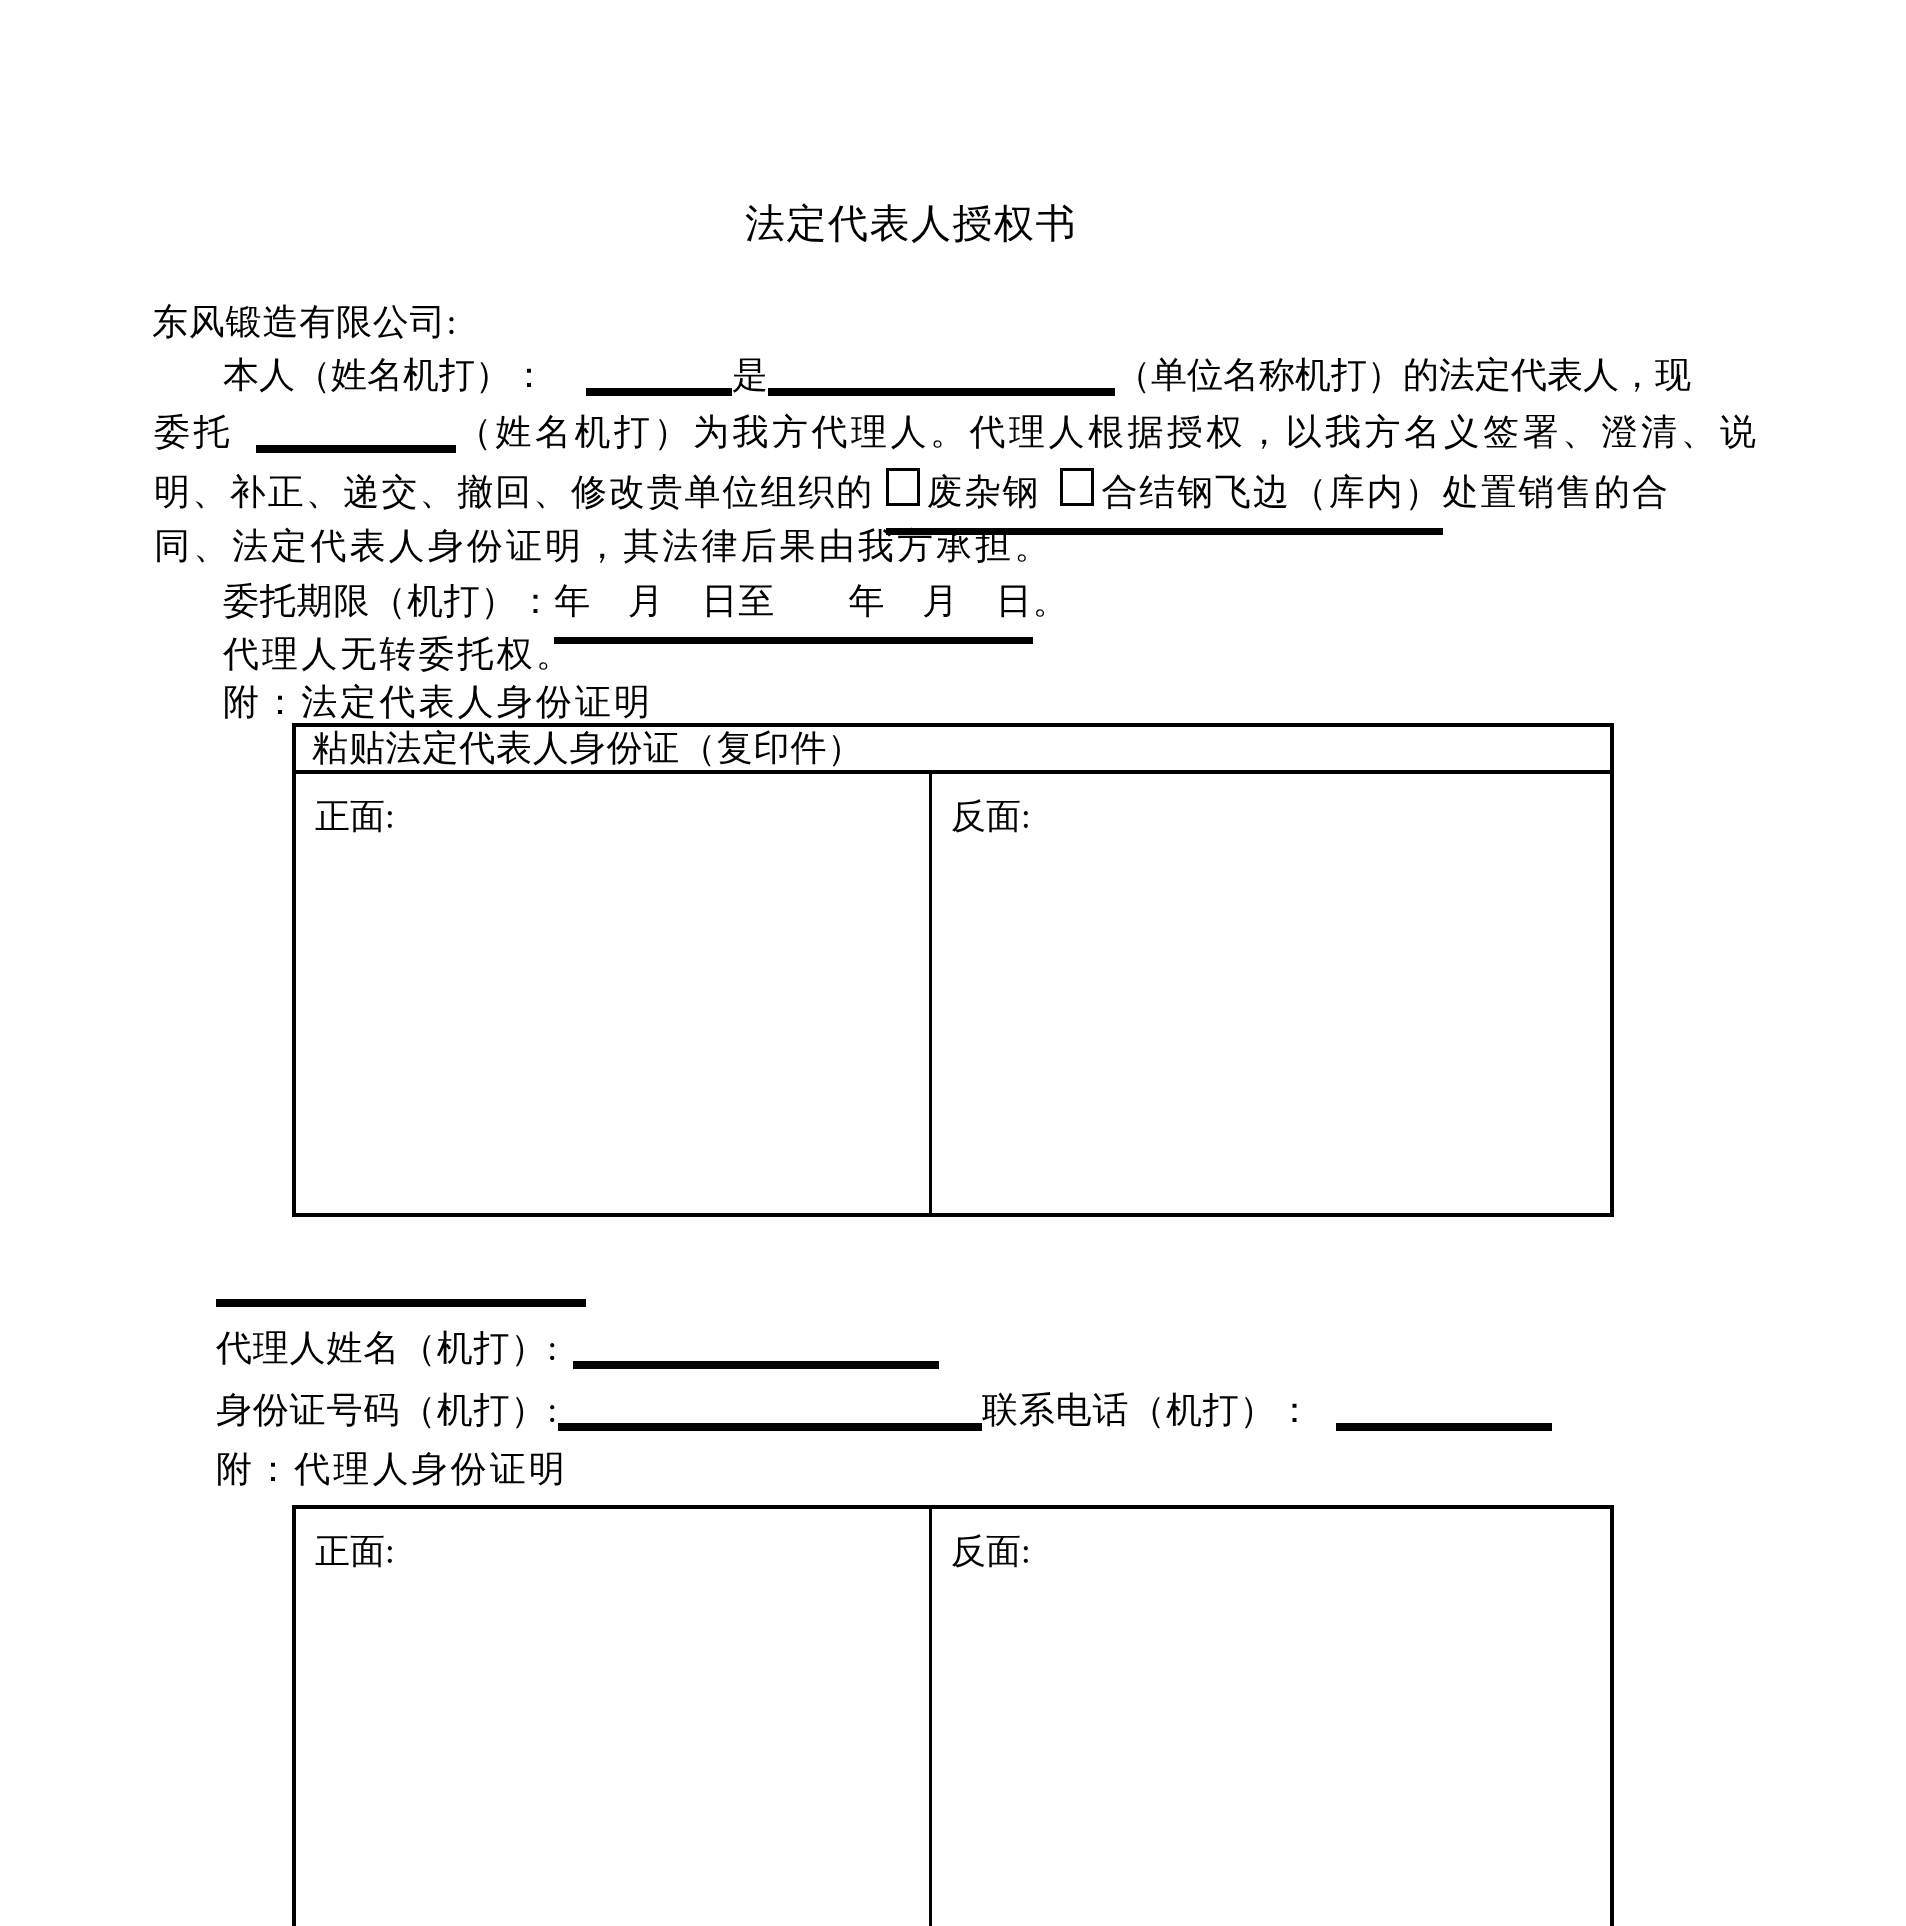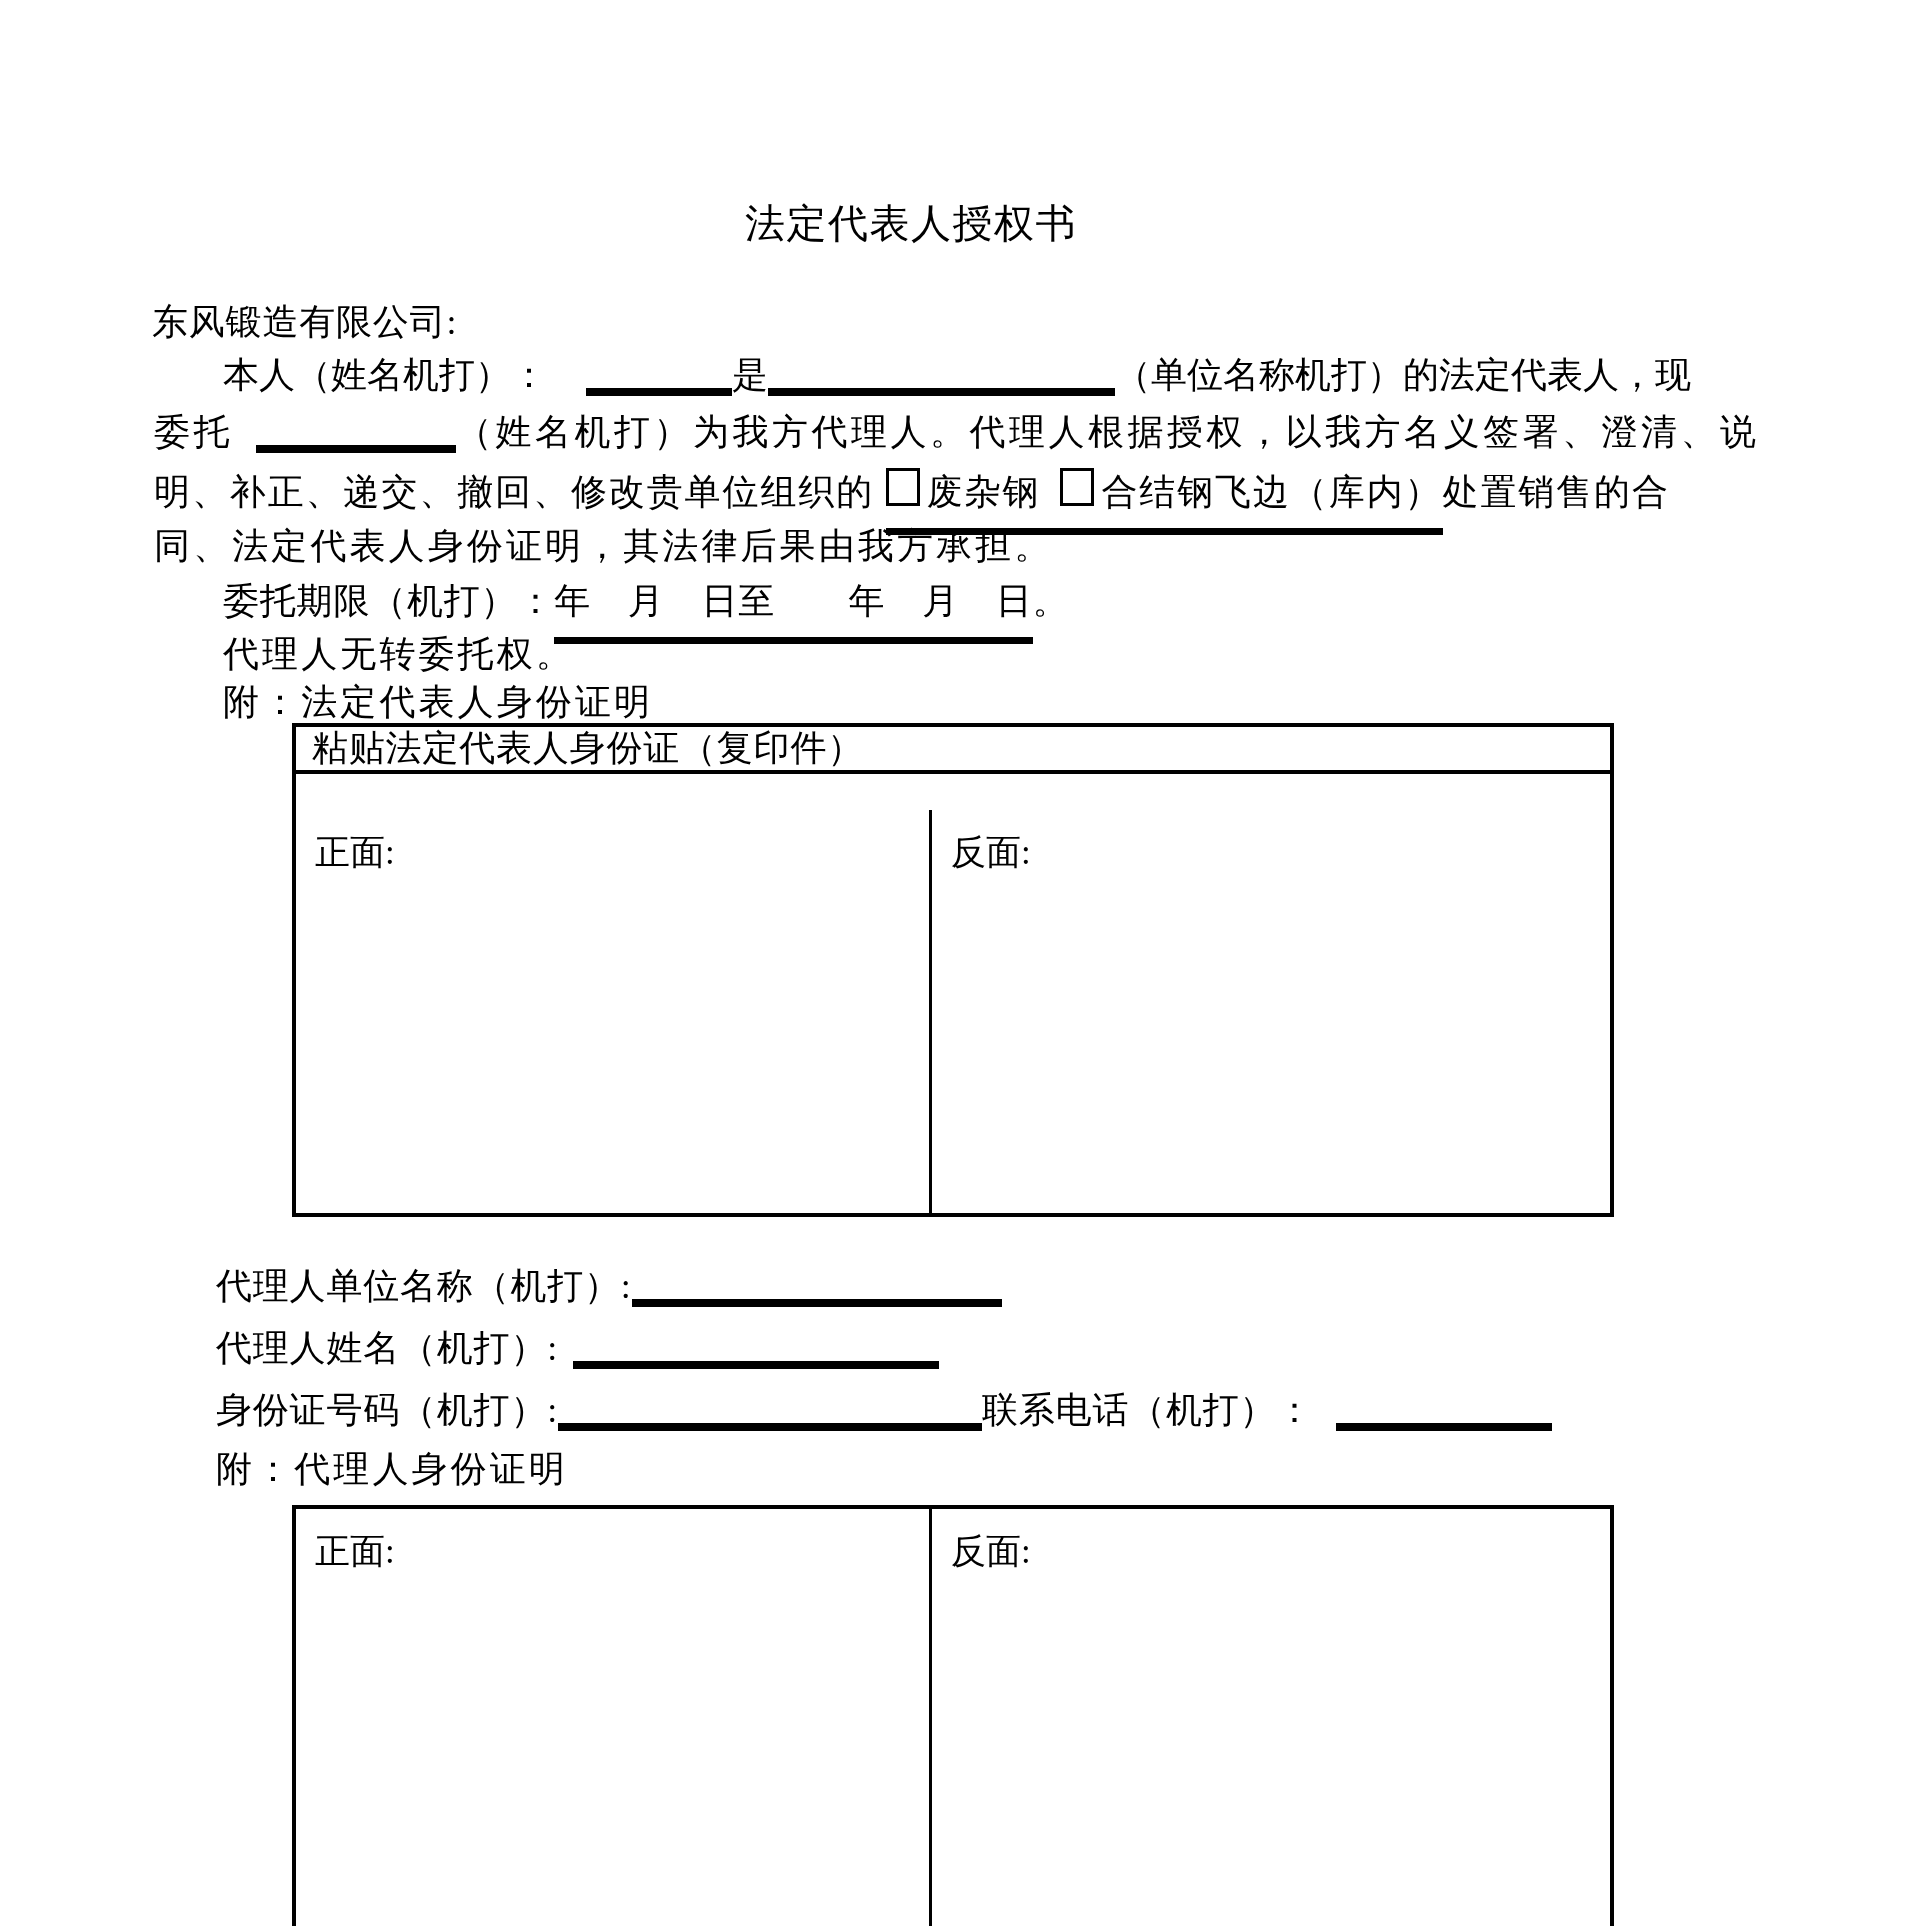--- a/index.html
+++ b/index.html
@@ -74,21 +74,20 @@
   
   .idbox {
     position: absolute;
     left: 292px;
     width: 1322px;
     border: 4.6px solid #000;
     box-sizing: border-box;
     background: #fff;
     display: flex;
     flex-direction: column;
-    gap: 36px;
   }
   #box1 { top: 723px; height: 494px; }
   #box2 { top: 1505px; height: 511px; }
   .idbox-header {
     height: 43px;
     border-bottom: 4.6px solid #000;
     display: flex;
     align-items: center;
     padding-left: 16px;
     font-size: 36px;
@@ -140,21 +139,21 @@
       <div class="idbox-cell cell-front">
         <span>正面:</span>
       </div>
       <div class="idbox-cell cell-back">
         <span>反面:</span>
       </div>
     </div>
   </div>
 
   <div class="line" id="m1">
-    <span>代理人单位名称（机打）:</span><span class="blank" style="width:370px;"></span>
+    <span class="blank" style="width:370px;"></span>
   </div>
   <div class="line" id="m2">
     <span>代理人姓名（机打）:</span><span class="blank" style="width:366px; margin-left:15.4px;"></span>
   </div>
   <div class="line" id="m3">
     <span>身份证号码（机打）:</span><span class="blank" style="width:424px;"></span><span>联系电话（机打）：</span><span class="blank" style="width:216px; margin-left:23px;"></span>
   </div>
   <div class="line" id="m4">附：代理人身份证明</div>
 
   <div class="idbox" id="box2">

